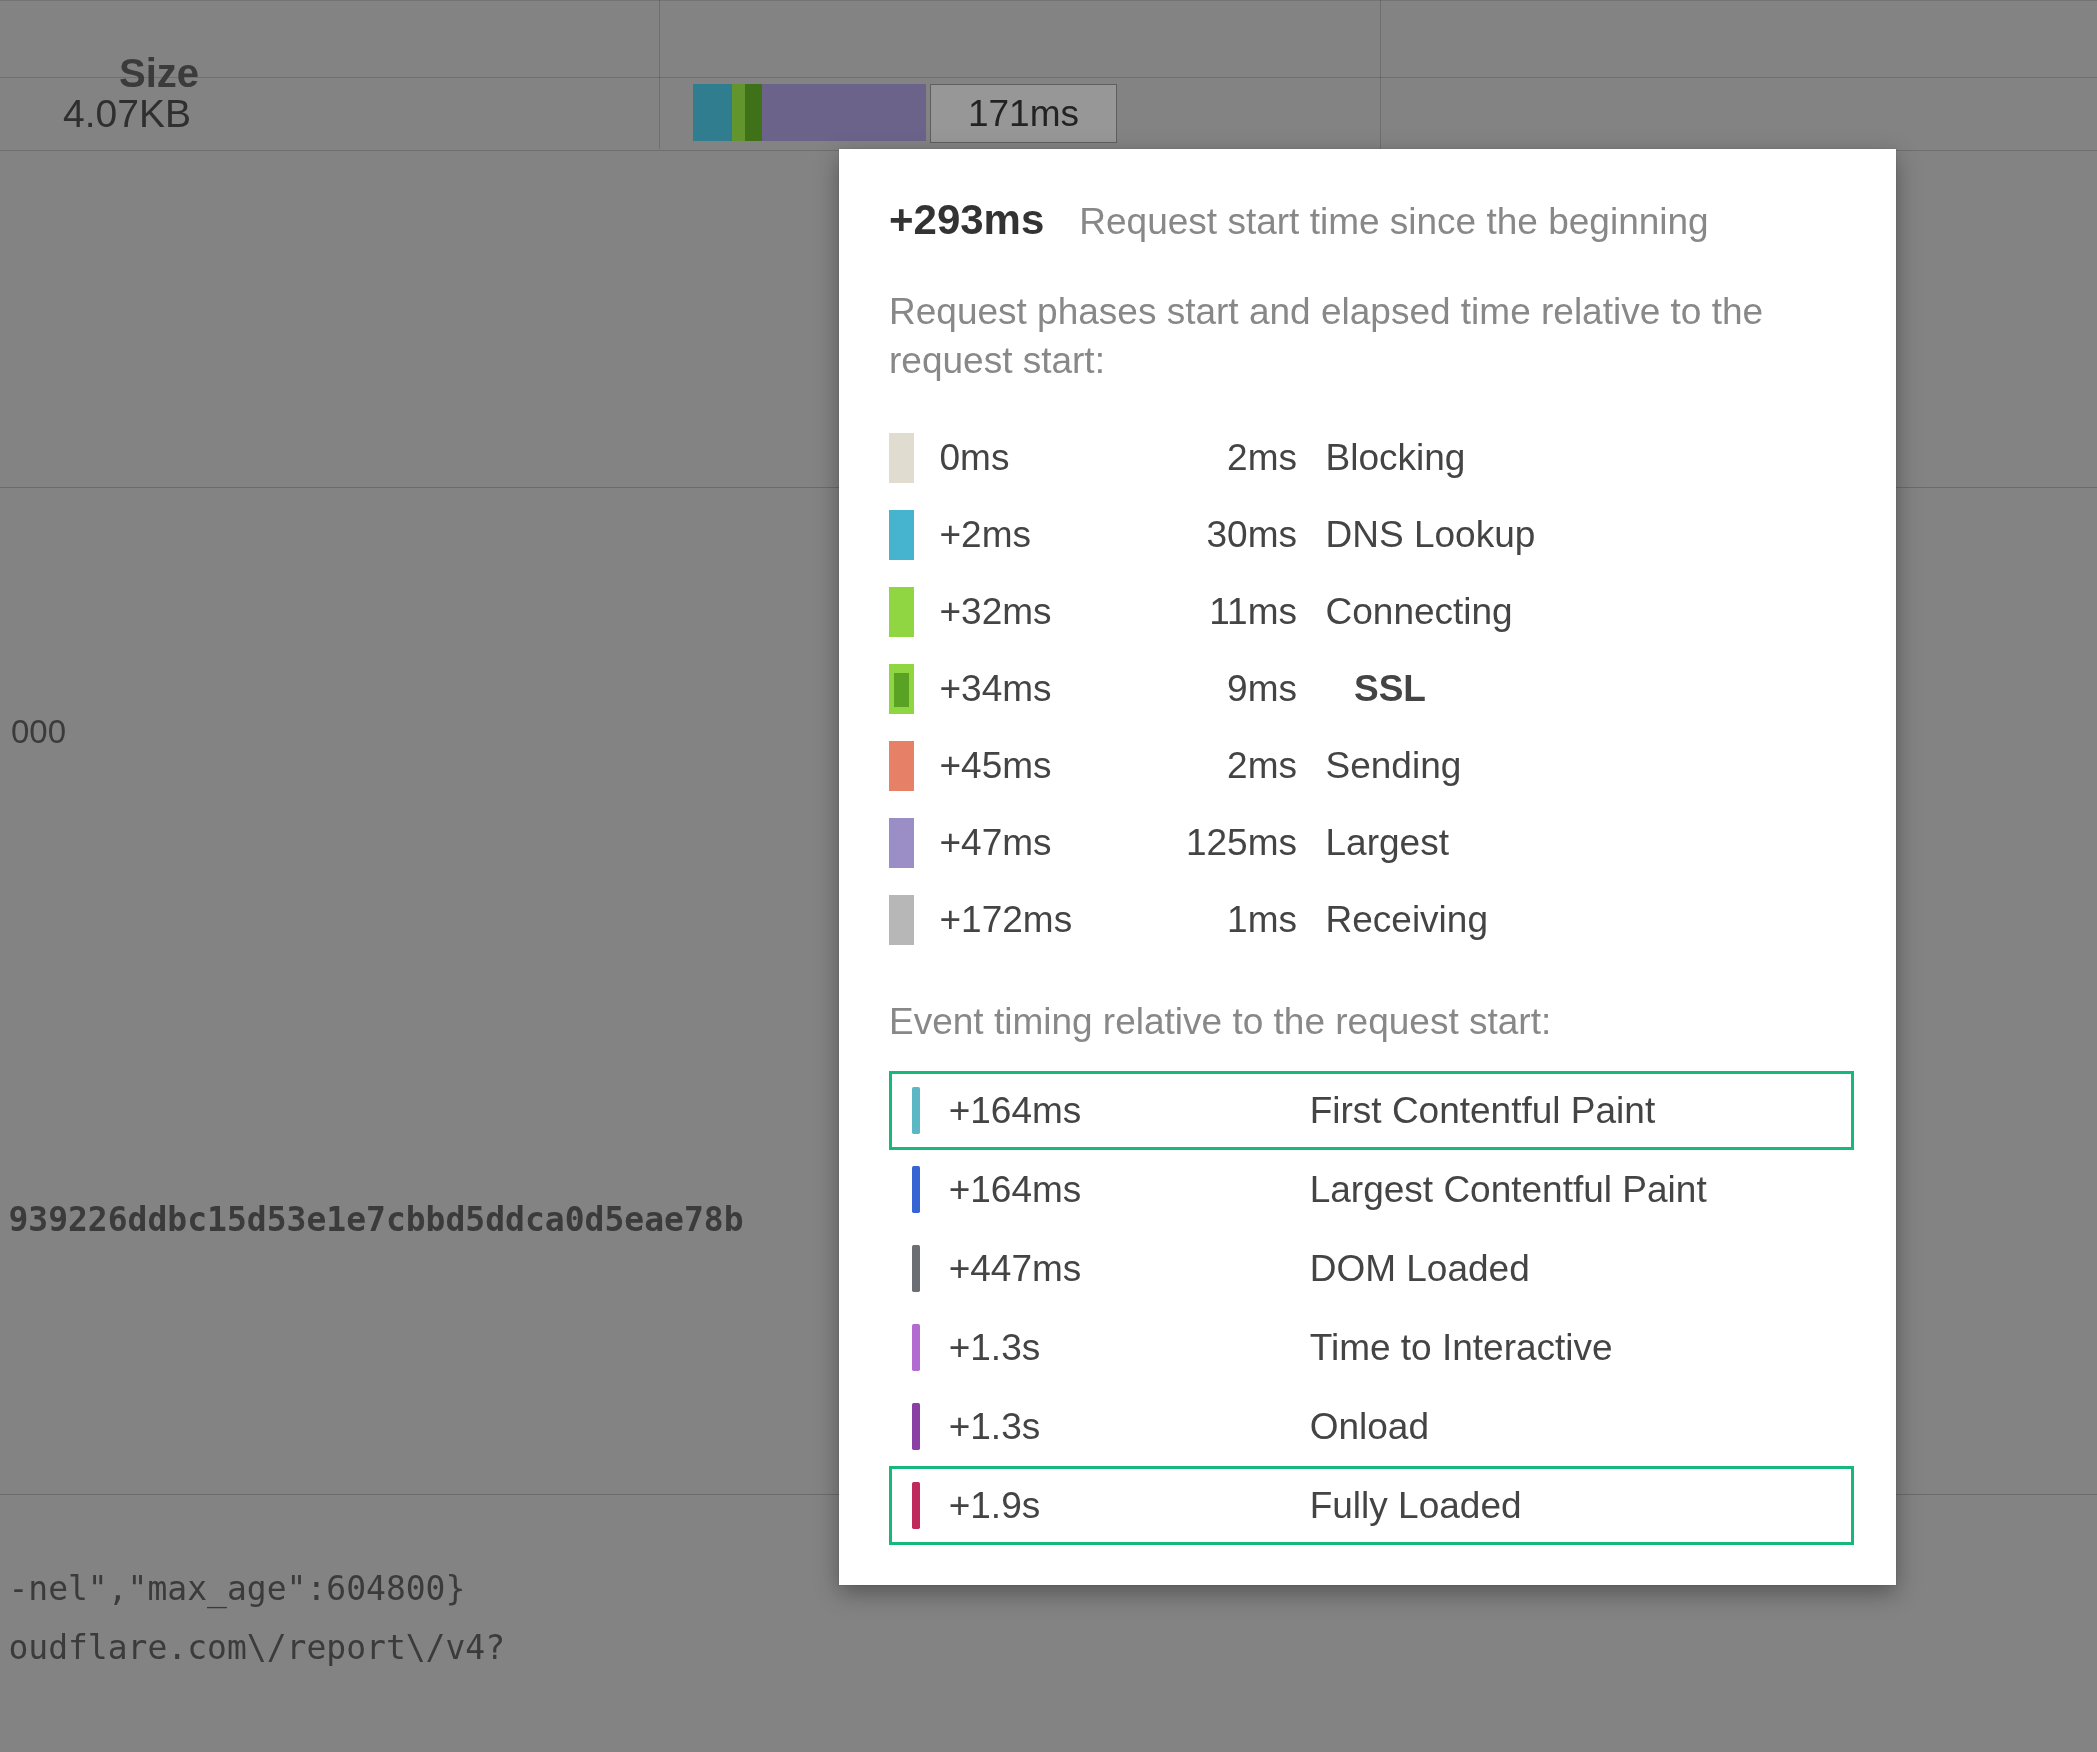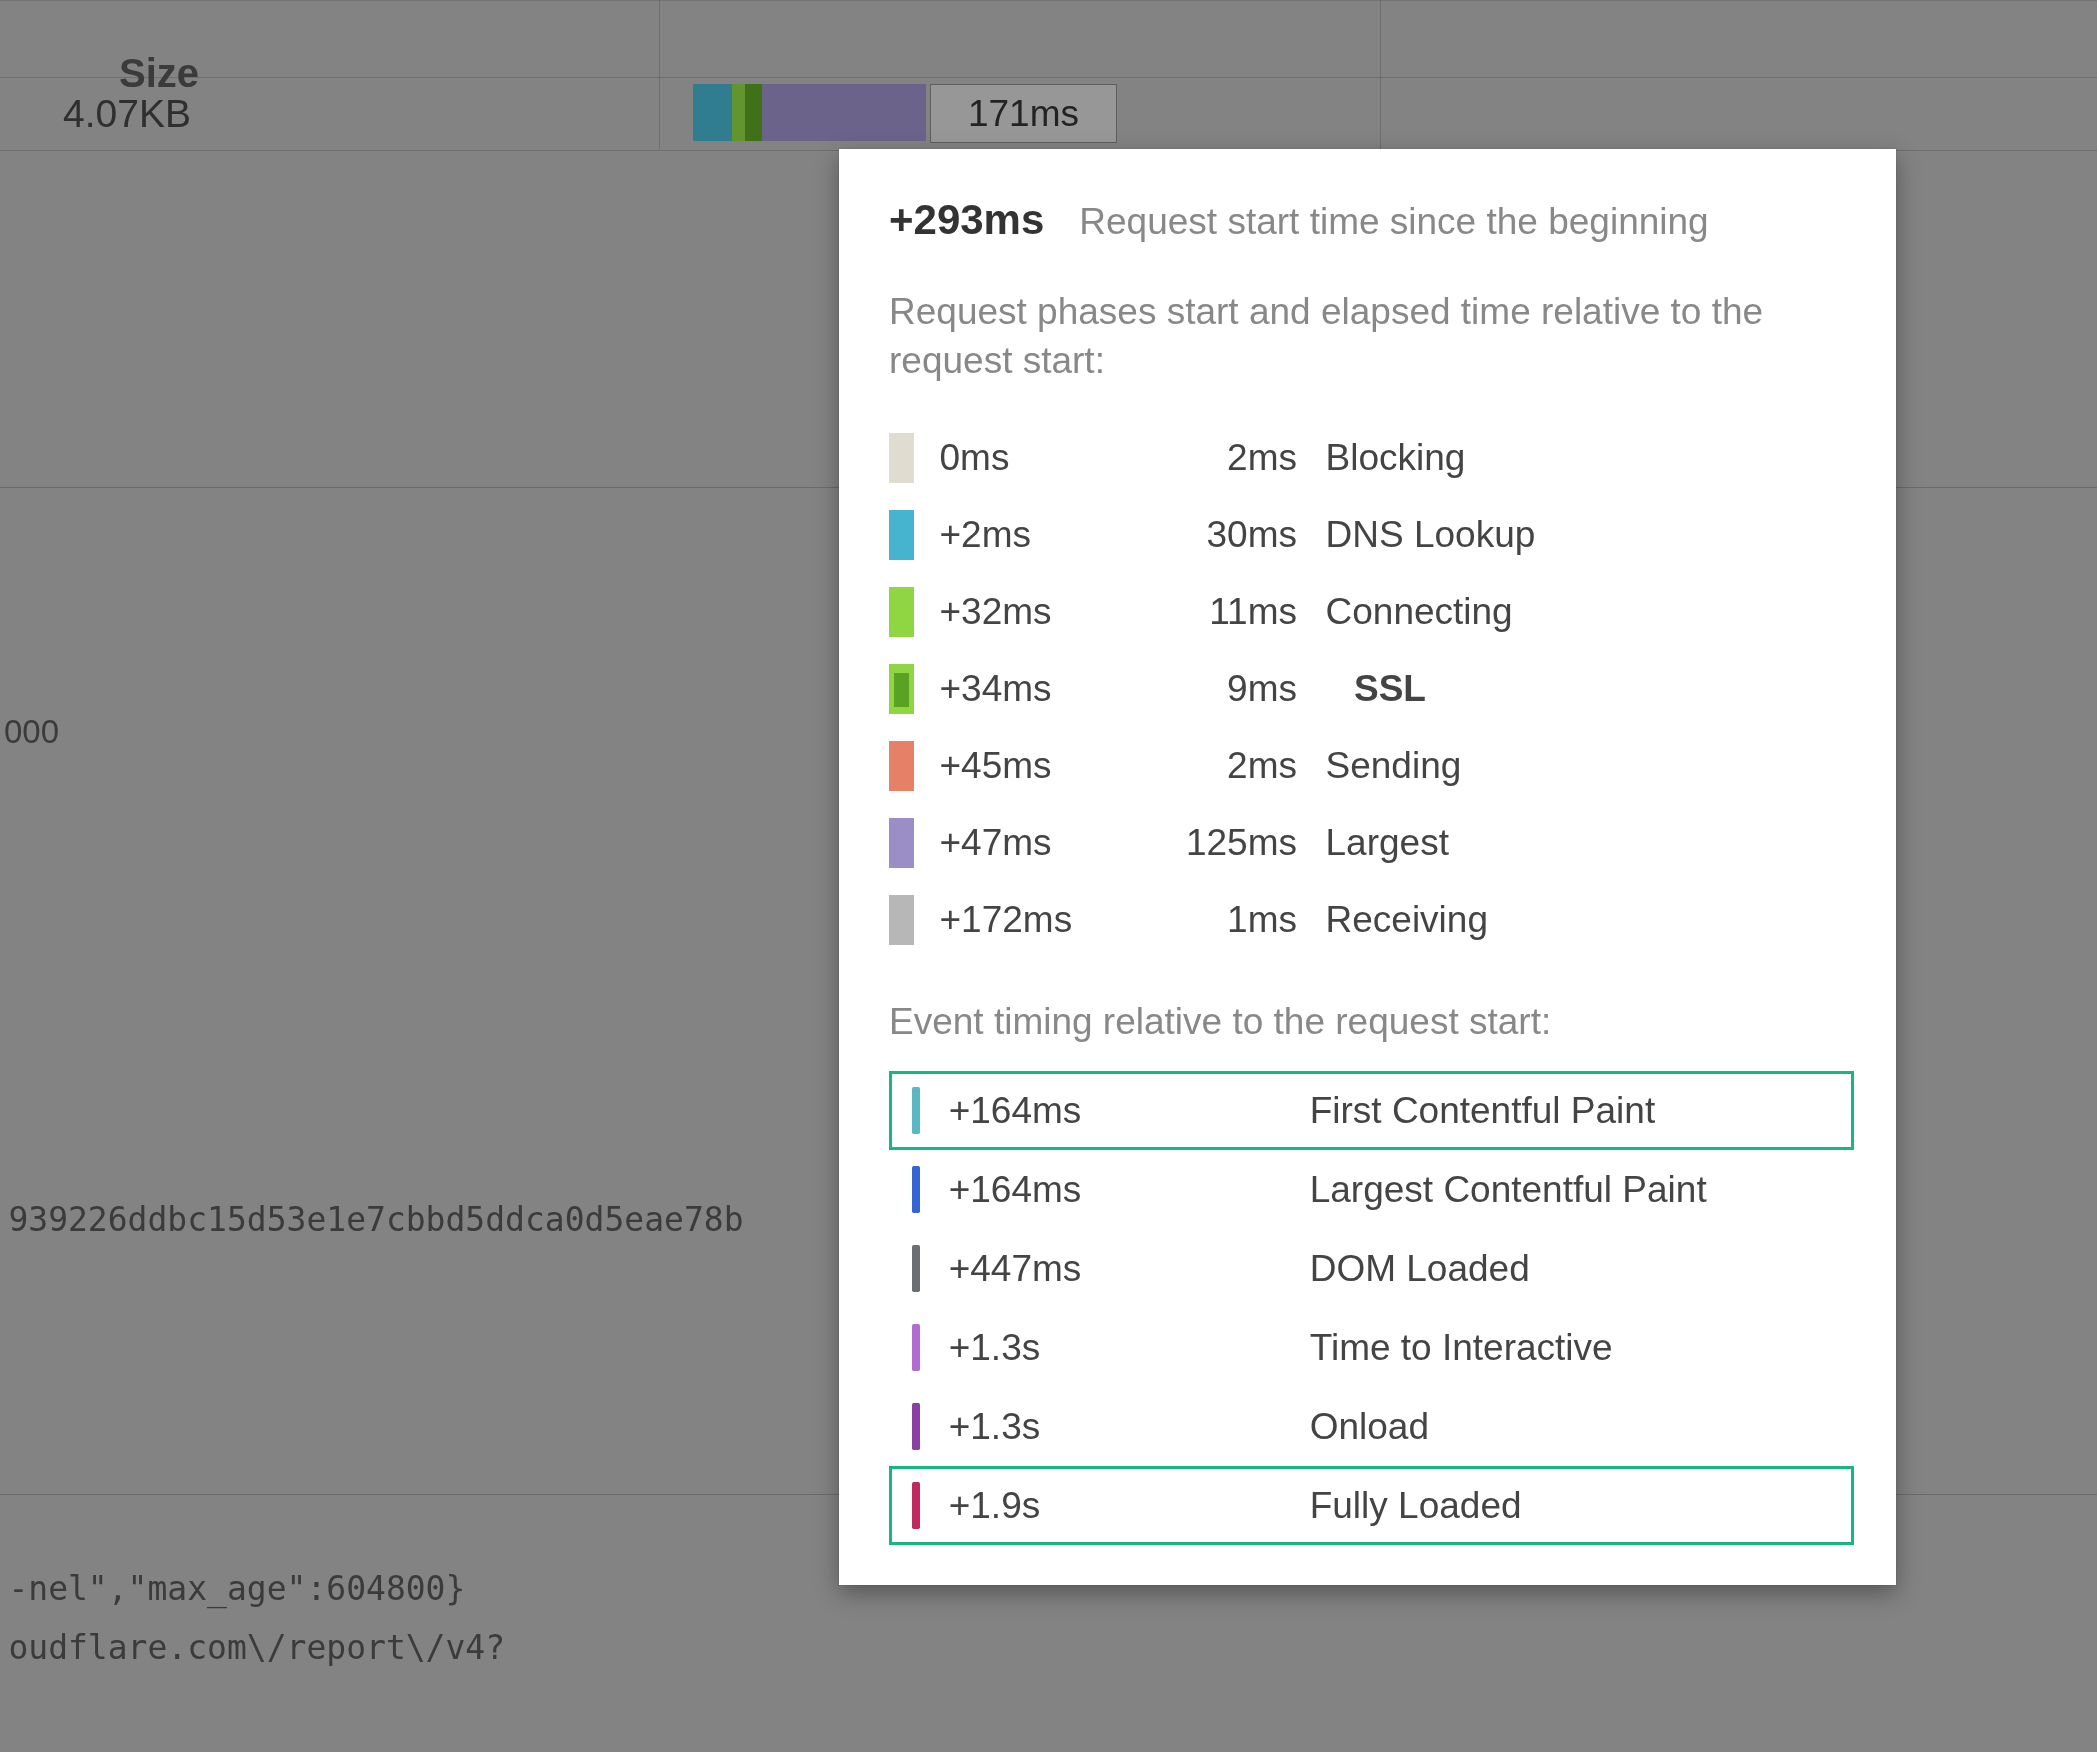--- a/index.html
+++ b/index.html
@@ -190,22 +190,22 @@
     <div class="wf" style="left: 745px; width: 17px; background: rgb(90, 162, 35);"></div>
     <div class="wf" style="left: 762px; width: 164px; background: rgb(155, 142, 198);"></div>
   </div>
 <div class="wf-label-box" id="wf-label" style="left: 930px; width: 185px;">
   <span>171ms</span>
 </div>
 
 <div class="hline" style="top:487px;"></div>
 <div class="hline" style="top:1494px;"></div>
 
-<div class="bg-text" style="left:4px; top:713px;">000</div>
-<div class="bg-text bg-code" style="left:8.4px; top:1200px;">939226ddbc15d53e1e7cbbd5ddca0d5eae78b</div>
+<div class="bg-text" style="left:11px; top:713px;">000</div>
+<div class="bg-text bg-code" style="left:8.4px; top:1200px;font-weight:bold;">939226ddbc15d53e1e7cbbd5ddca0d5eae78b</div>
 <div class="bg-text bg-code" style="left:8.4px; top:1569px;">-nel","max_age":604800}</div>
 <div class="bg-text bg-code" style="left:8.4px; top:1628px;">oudflare.com\/report\/v4?</div>
 
 <div class="overlay-dim"></div>
 
 <div class="card">
   <div class="top-line">
     <span class="top-offset">+293ms</span>
     <span class="top-desc">Request start time since the beginning</span>
   </div>

